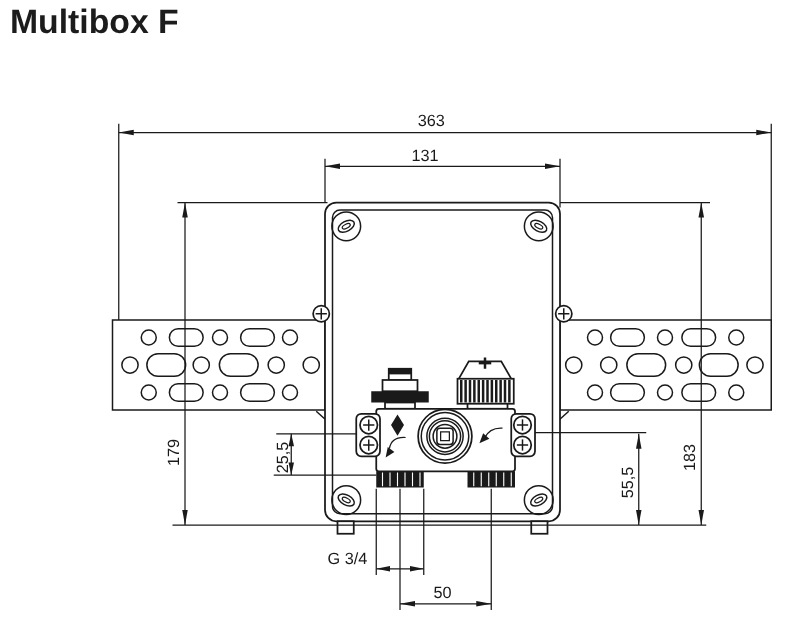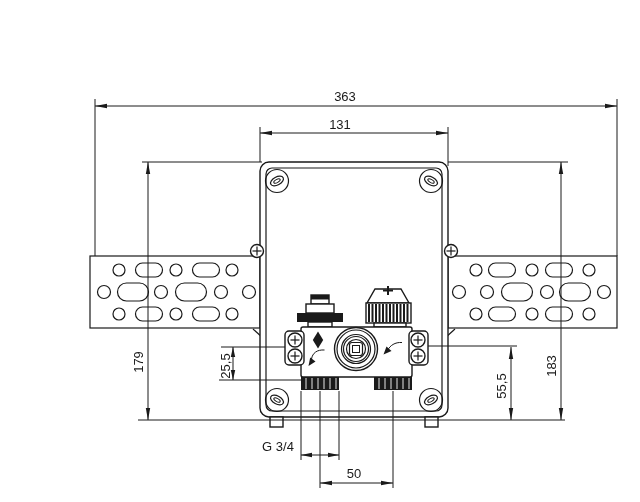--- a/index.html
+++ b/index.html
@@ -11,20 +11,21 @@
   .ln{stroke:#1a1a1a;stroke-width:1;fill:none;}
   .ln3{stroke:#1a1a1a;stroke-width:1.2;fill:none;}
   .lnw{stroke:#1a1a1a;stroke-width:1.4;fill:#fff;}
   .blk{fill:#1a1a1a;stroke:none;}
   .dim{font-family:"Liberation Sans",sans-serif;font-size:13px;fill:#1a1a1a;text-anchor:middle;}
 </style>
 </head>
 <body>
 
 <div class="page">
+  <h1 class="title">Multibox F</h1>
 
   <svg width="640" height="502" viewBox="0 0 640 502">
 
     <g>
       <rect class="ln3" x="90" y="256" width="170" height="72"></rect>
 
       <circle class="ln3" cx="119" cy="270" r="6"></circle>
         <circle class="ln3" cx="176" cy="270" r="6"></circle>
         <circle class="ln3" cx="232" cy="270" r="6"></circle>
       <rect class="ln3" x="135.5" y="263" width="27" height="14" rx="7"></rect>

